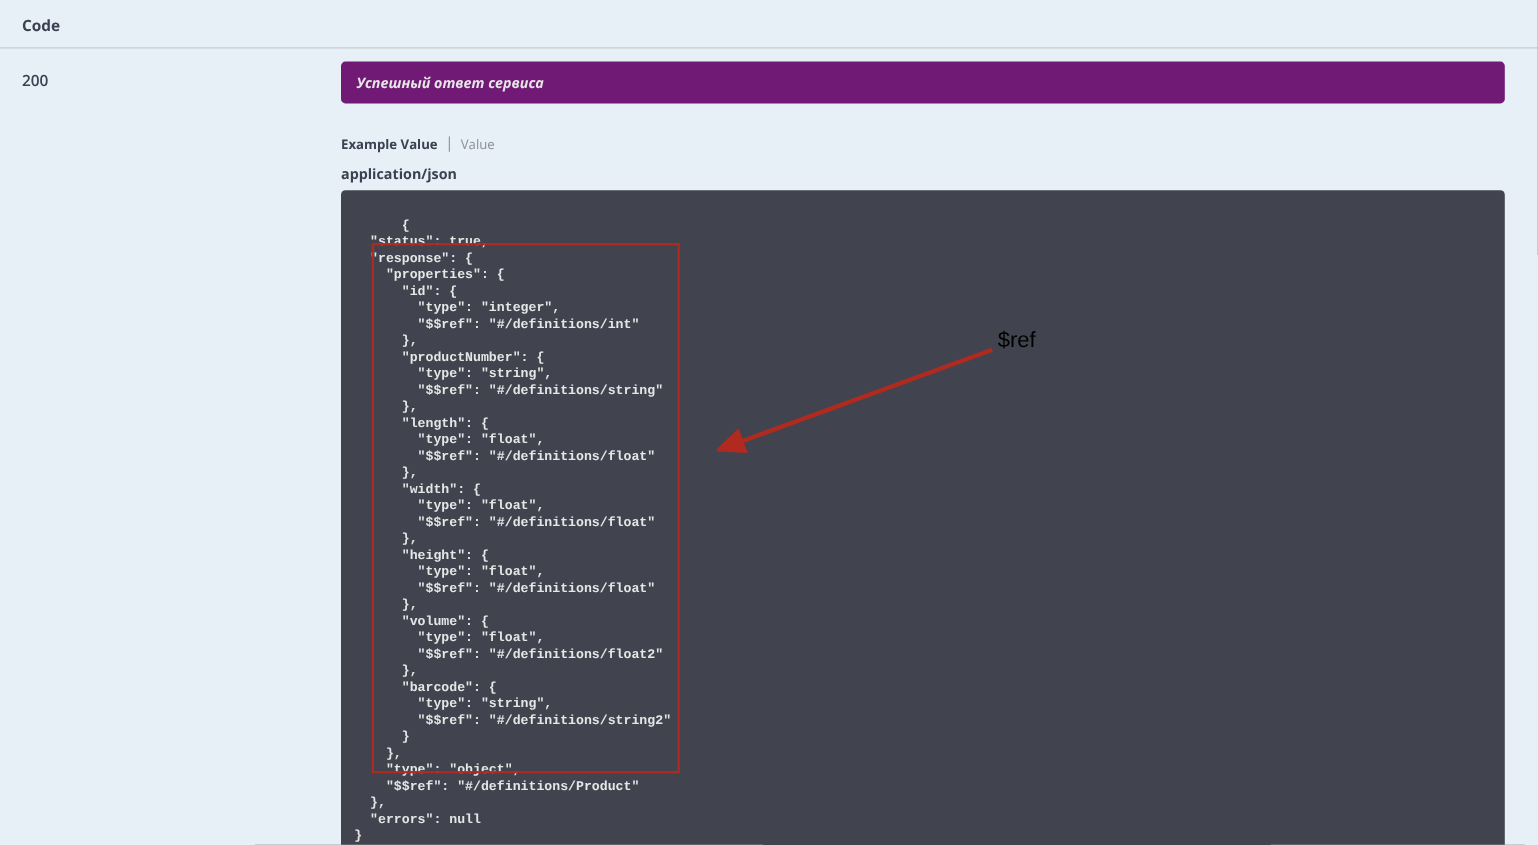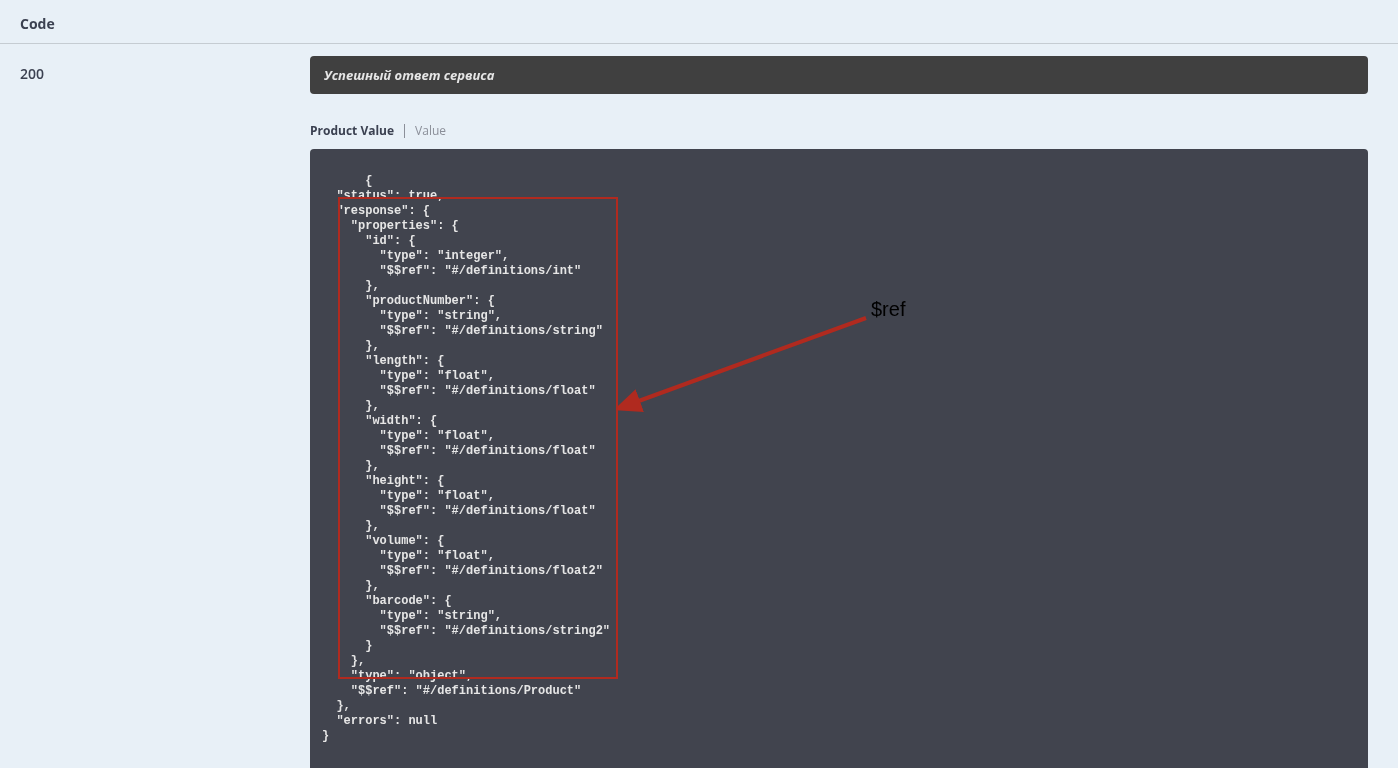--- a/index.html
+++ b/index.html
@@ -29,21 +29,21 @@
   .code-val {
     width: 290px;
     flex-shrink: 0;
     font-size: 14px;
     color: #3b4151;
     font-weight: 600;
     padding-top: 8px;
   }
   .desc-col { flex: 1; padding-right: 10px; }
   .desc-banner {
-    background: #404040;
+    background: #701a75;
     color: #e6e6e6;
     font-style: italic;
     font-weight: 700;
     font-size: 13px;
     padding: 10px 14px;
     border-radius: 4px;
     margin-bottom: 28px;
   }
   .tabs {
     display: flex;
@@ -109,25 +109,26 @@
 <div class="table-header">
   <div class="col-code">Code</div>
 </div>
 
 <div class="row">
   <div class="code-val">200</div>
   <div class="desc-col">
     <div class="desc-banner">Успешный ответ сервиса</div>
 
     <div class="tabs">
-      <span class="tab-active">Product Value</span>
+      <span class="tab-active">Example Value</span>
       <span class="tab-sep"></span>
       <span class="tab-inactive">Value</span>
     </div>
 
+    <div class="content-type">application/json</div>
 
     <div class="code-block">
       <span>{
   "status": true,
   "response": {
     "properties": {
       "id": {
         "type": "integer",
         "$$ref": "#/definitions/int"
       },
@@ -159,21 +160,21 @@
     "type": "object",
     "$$ref": "#/definitions/Product"
   },
   "errors": null
 }</span>
       <div class="highlight-box" style="top:48px; left:28px; width:280px; height:482px;"></div>
     </div>
   </div>
 </div>
 
-<div class="annotation" style="left:616px; top:290px; width:320px; height:140px;">
+<div class="annotation" style="left:652px; top:290px; width:320px; height:140px;">
   <svg class="arrow-svg" width="320" height="140" viewBox="0 0 320 140">
     <defs>
       <marker id="arrowhead" markerWidth="8" markerHeight="8" refX="1" refY="3" orient="auto">
         <polygon points="0 0, 7 3, 0 6" fill="#b02a1f"></polygon>
       </marker>
     </defs>
     <line x1="250" y1="28" x2="20" y2="112" stroke="#b02a1f" stroke-width="4" marker-end="url(#arrowhead)"></line>
   </svg>
   <div class="annotation-label" style="position:absolute; left:255px; top:8px;">$ref</div>
 </div>

